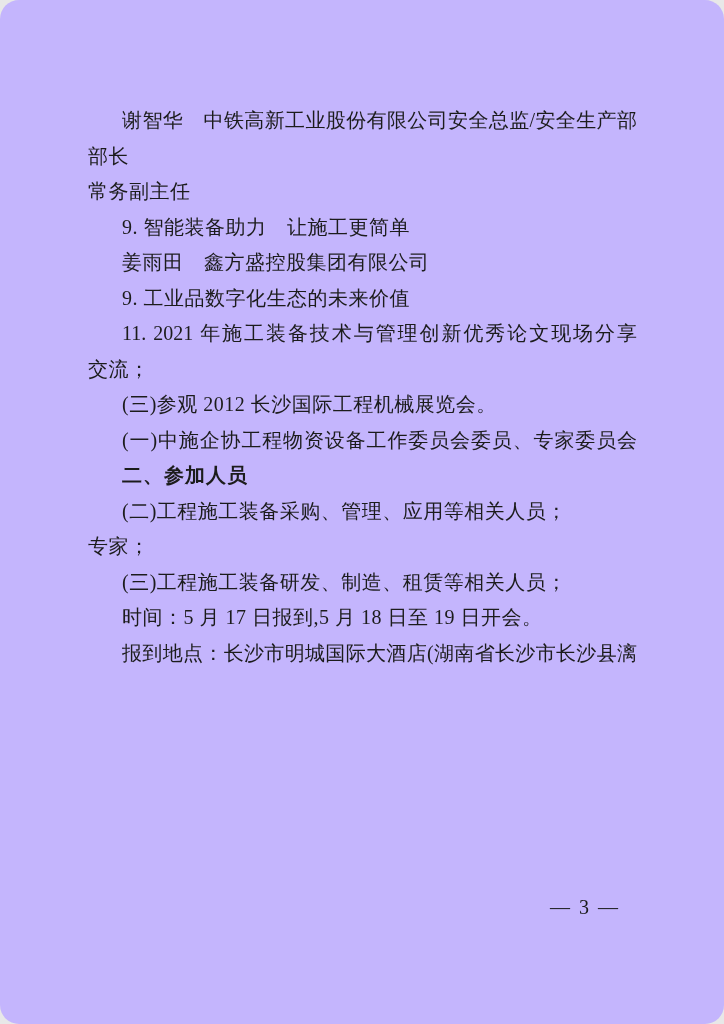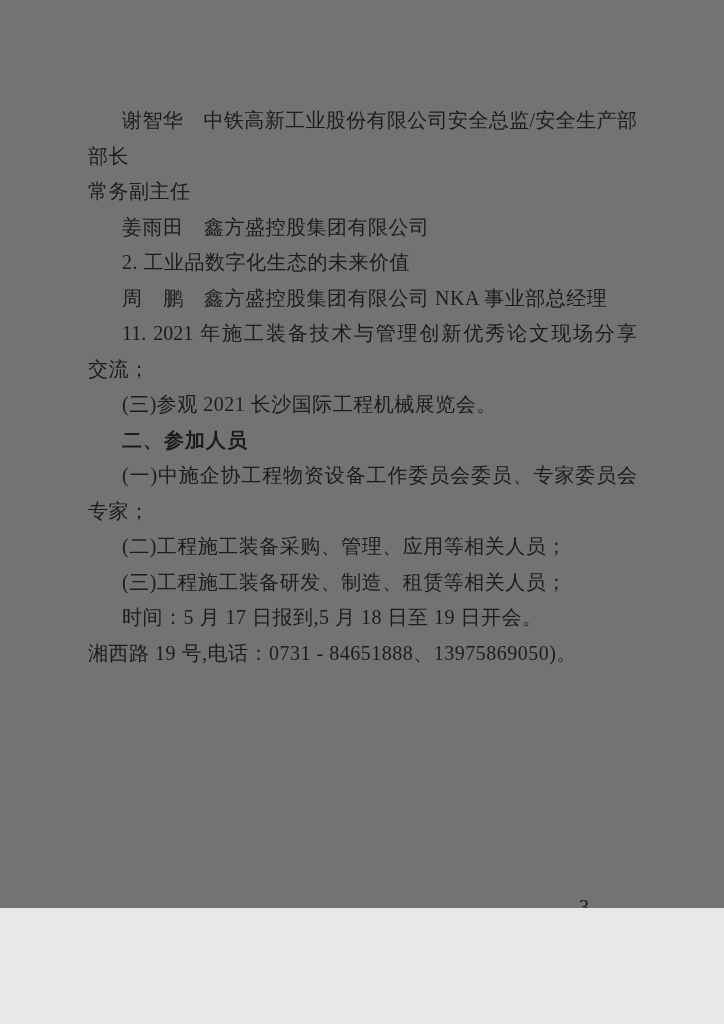--- a/index.html
+++ b/index.html
@@ -5,24 +5,25 @@
   * { margin: 0; padding: 0; box-sizing: border-box; }
 
   html, body {
     background: #e8e8e8;
     font-family: "Liberation Serif", "DejaVu Serif", serif;
   }
 
   .page {
     position: relative;
     width: 724px;
-    height: 908px;
-    background: #737373;
+    height: 1024px;
+    background: #c4b5fd;
     color: #1c1c1c;
     overflow: hidden;
+    border-radius: 19px;
   }
 
   .content {
     position: absolute;
     left: 88px;
     top: 103px;
     width: 549px;
   }
 
   .line {
@@ -65,28 +66,28 @@
   }
 </style>
 </head>
 <body>
 
 <div class="page">
   <div class="content">
     <div class="line indent fill">谢智华　中铁高新工业股份有限公司安全总监/安全生产部</div>
     <div class="line">部长</div>
     <div class="line">常务副主任</div>
+    <div class="line indent">9. 智能装备助力　让施工更简单</div>
     <div class="line indent">姜雨田　鑫方盛控股集团有限公司</div>
-    <div class="line indent">2. 工业品数字化生态的未来价值</div>
-    <div class="line indent">周　鹏　鑫方盛控股集团有限公司 NKA 事业部总经理</div>
+    <div class="line indent">9. 工业品数字化生态的未来价值</div>
     <div class="line indent fill">11. 2021 年施工装备技术与管理创新优秀论文现场分享</div>
     <div class="line">交流；</div>
-    <div class="line indent">(三)参观 2021 长沙国际工程机械展览会。</div>
+    <div class="line indent">(三)参观 2012 长沙国际工程机械展览会。</div>
+    <div class="line indent fill">(一)中施企协工程物资设备工作委员会委员、专家委员会</div>
     <div class="line indent heading">二、参加人员</div>
-    <div class="line indent fill">(一)中施企协工程物资设备工作委员会委员、专家委员会</div>
+    <div class="line indent">(二)工程施工装备采购、管理、应用等相关人员；</div>
     <div class="line">专家；</div>
-    <div class="line indent">(二)工程施工装备采购、管理、应用等相关人员；</div>
     <div class="line indent">(三)工程施工装备研发、制造、租赁等相关人员；</div>
     <div class="line indent">时间：5 月 17 日报到,5 月 18 日至 19 日开会。</div>
-    <div class="line">湘西路 19 号,电话：0731 - 84651888、13975869050)。</div>
+    <div class="line indent fill">报到地点：长沙市明城国际大酒店(湖南省长沙市长沙县漓</div>
   </div>
   <div class="page-footer">— 3 —</div>
 </div>
 
 </body></html>

